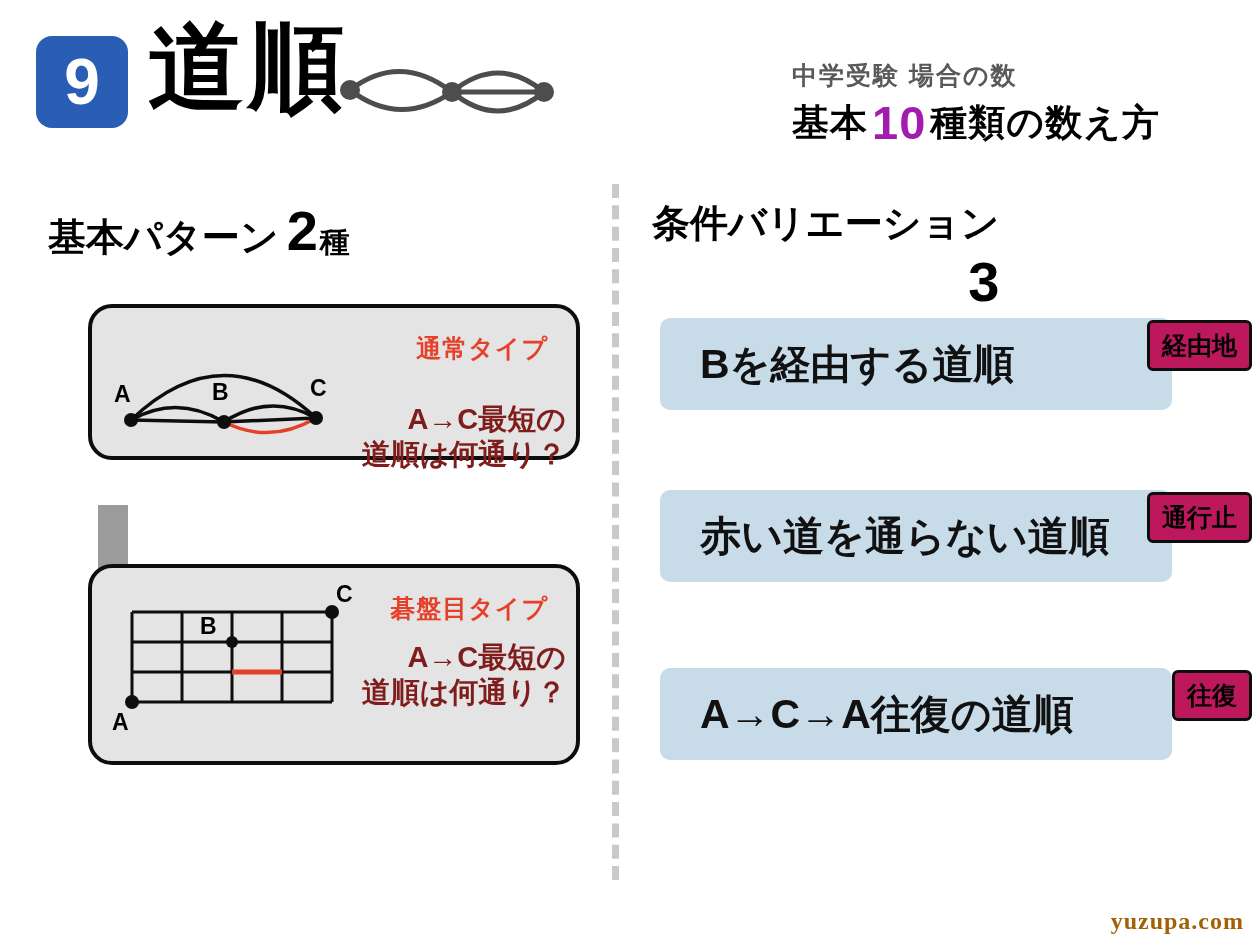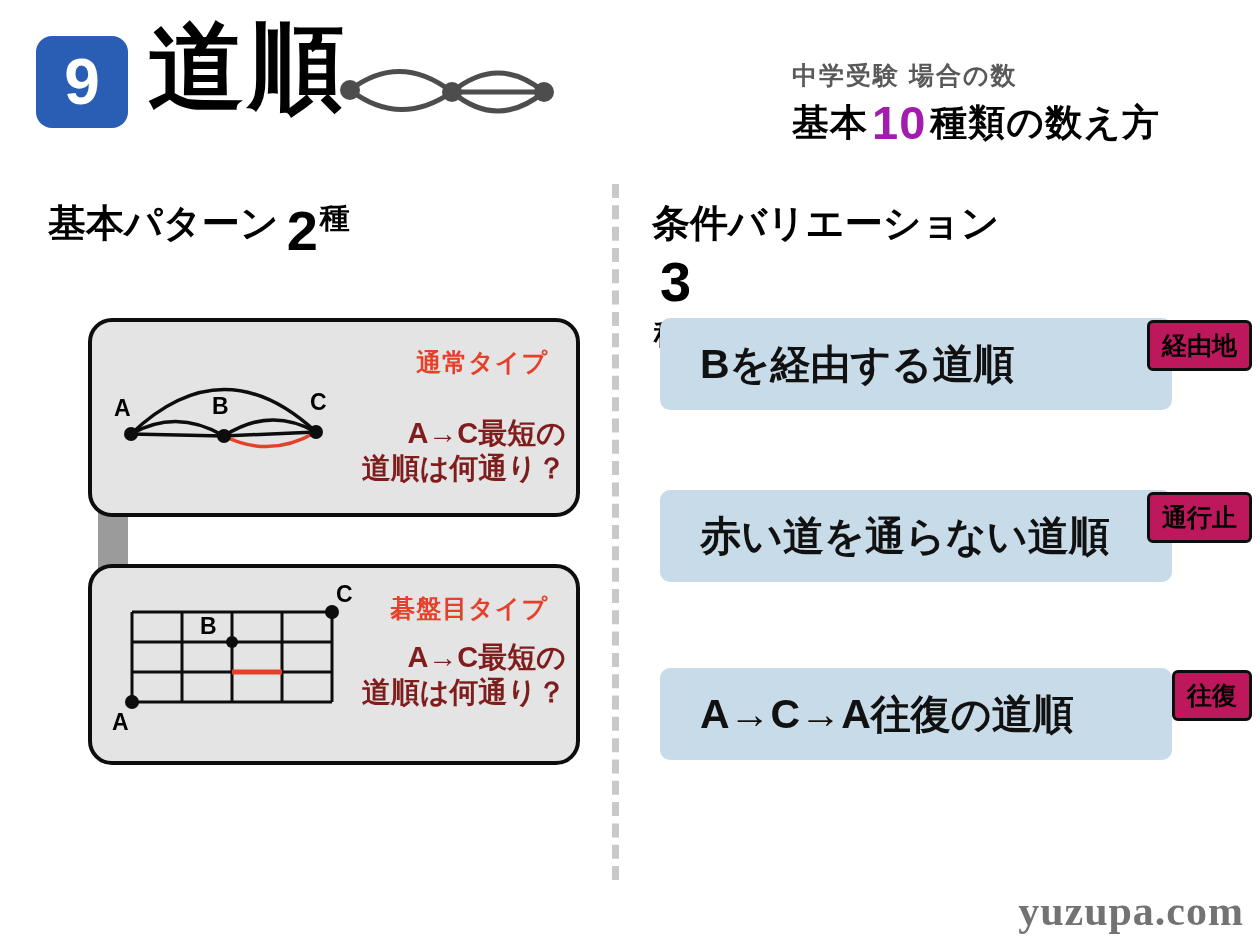--- a/index.html
+++ b/index.html
@@ -17,35 +17,35 @@
   .title-icon .ic { fill:none; stroke:#4d4d4d; stroke-width:5; }
   .title-icon circle { fill:#4d4d4d; }
 
   .series { position:absolute; left:792px; top:59px; }
   .series-label { font-size:25px; font-weight:bold; color:#595959; letter-spacing:2px; }
   .series-title { display:flex; align-items:center; font-size:37px; font-weight:bold;
                   color:#000; margin-top:3px; letter-spacing:1px; }
   .series-num { font-size:47px; color:#a21caf; padding:0 4px; }
 
   
-  .sec-heading { position:absolute; display:flex; align-items:flex-start; color:#000; }
+  .sec-heading { position:absolute; display:flex; align-items:flex-end; color:#000; }
   .sec-heading.left-h { left:48px; top:198px; }
   .sec-heading.right-h { left:652px; top:198px;flex-direction:column; }
   .h-main { font-size:38px; font-weight:bold; }
   .h-num { font-size:56px; font-weight:bold; padding-left:8px; }
   .h-unit { font-size:30px; font-weight:bold; padding-left:2px; }
 
   .divider { position:absolute; left:612px; top:184px; height:696px; width:0;
              border-left:7px dashed #c9c9c9; }
 
   
   .connector { position:absolute; left:98px; top:505px; width:30px; height:66px; background:#9b9b9b; }
   .pattern-box { position:absolute; left:88px; width:492px; background:#e4e4e4;
                  border:4px solid #0d0d0d; border-radius:24px; }
-  .box1 { top:318px; height:199px; }
+  .box1 { top:304px; height:156px; }
   .box2 { top:564px; height:201px; }
   .type-label { position:absolute; right:28px; top:24px; color:#e5402a;
                 font-size:25px; font-weight:bold; letter-spacing:1px; }
   .question { position:absolute; right:10px; width:240px; text-align:right;
               font-size:29px; font-weight:bold; line-height:1.22; color:#7f1d1d; }
   .box1 .question { top:94px; }
   .box2 .question { top:72px; }
 
   .graph1 { position:absolute; left:14px; top:34px; width:250px; height:125px; }
   .graph1 .edge { fill:none; stroke:#0d0d0d; stroke-width:3.5; }
@@ -63,21 +63,21 @@
   .item1 { top:318px; } .item2 { top:490px; } .item3 { top:668px; }
   .var-text { position:absolute; left:40px; top:50%; transform:translateY(-50%); white-space:nowrap; }
   .seg-lg { font-size:41px; font-weight:bold; }
   .seg-sm { font-size:40px; font-weight:bold; }
   .var-badge { position:absolute; right:-80px; top:2px; background:#be185d;
                border:3px solid #0d0d0d; border-radius:6px; padding:6px 12px;
                font-size:25px; font-weight:bold; white-space:nowrap; color:#000; }
 
   .watermark { position:absolute; right:16px; bottom:10px;
                font-family:"Liberation Serif","DejaVu Serif",serif;
-               font-size:42px; font-weight:bold; color:#737373; letter-spacing:1px;margin-top:40px; }
+               font-size:24px; font-weight:bold; color:#a16207; letter-spacing:1px;margin-top:40px; }
 </style>
 </head>
 <body>
 
 <div class="page">
 
   <div class="num-badge">9</div>
   <div class="title">道順</div>
 
   <svg class="title-icon" viewBox="0 0 232 86">

